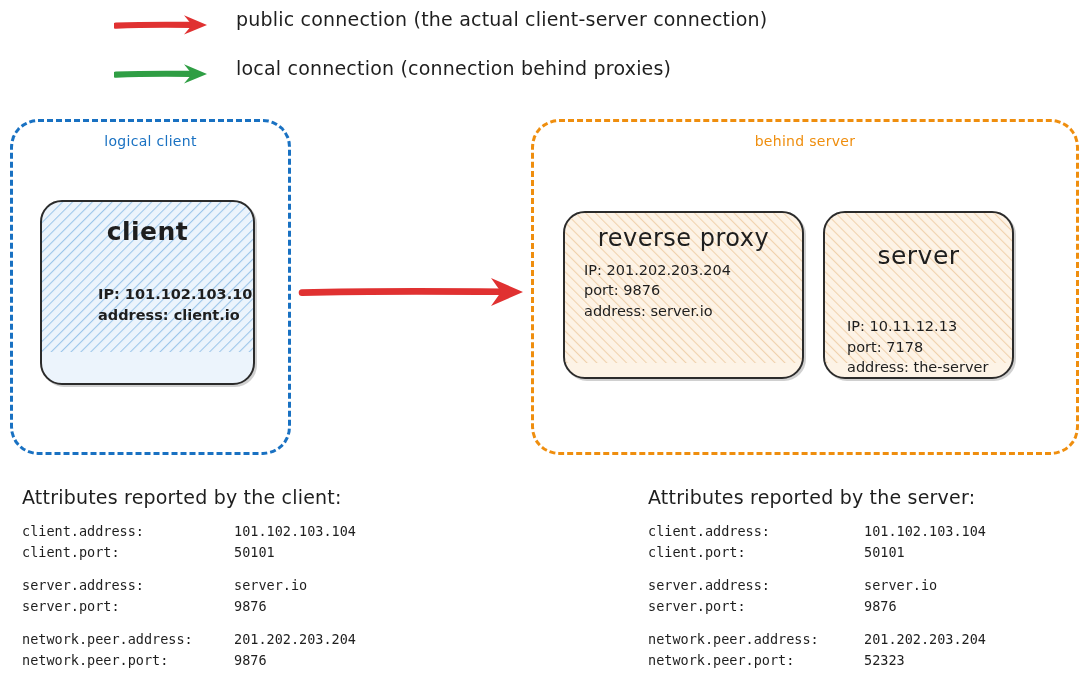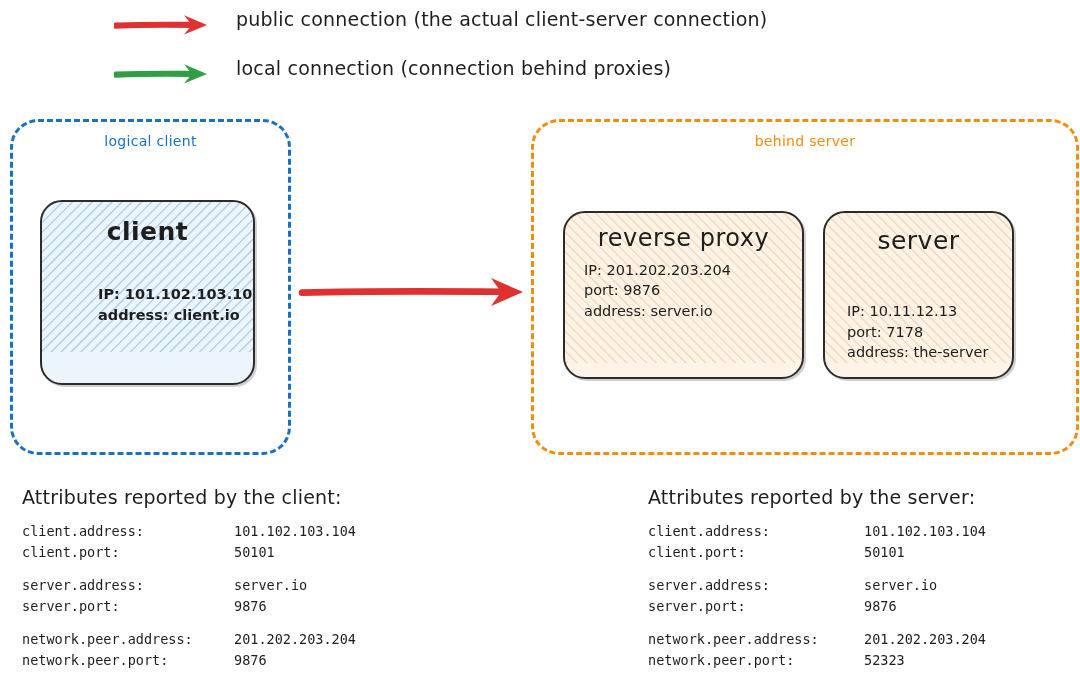--- a/index.html
+++ b/index.html
@@ -133,21 +133,21 @@
     margin-top: 6px;
     padding-left: 19px;
   }
 
   
   #node-server {
     left: 823px; top: 211px;
     width: 191px; height: 168px;
     background: #fdf3e6;
   }
-  #node-server .node-inner { padding: 12px 0 0 0; }
+  #node-server .node-inner { padding: 27px 0 0 0; }
   #node-server .node-lines {
     margin-top: 44px;
     padding-left: 22px;
   }
 
   
   #main-arrow {
     position: absolute;
     left: 298px;
     top: 272px;

